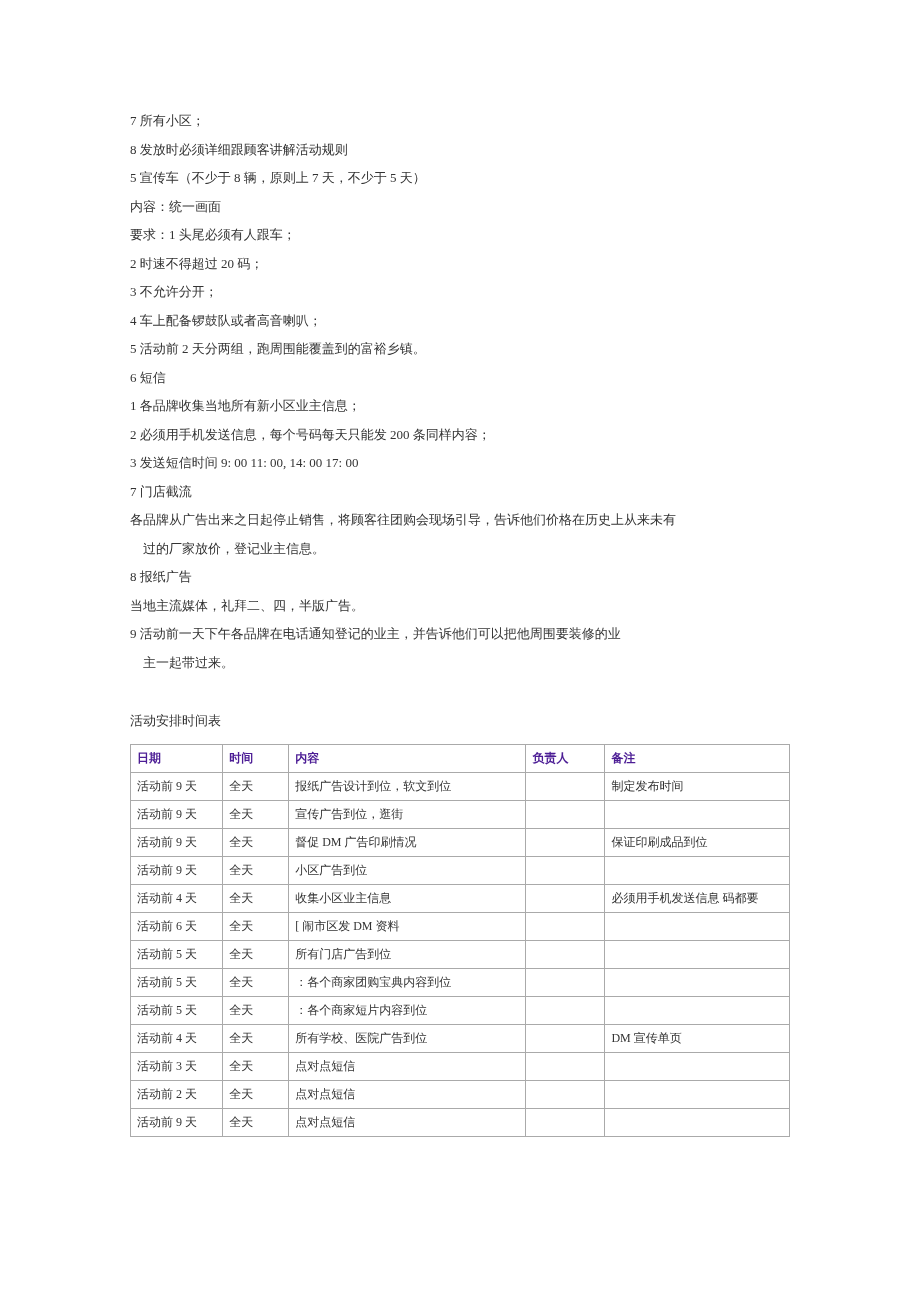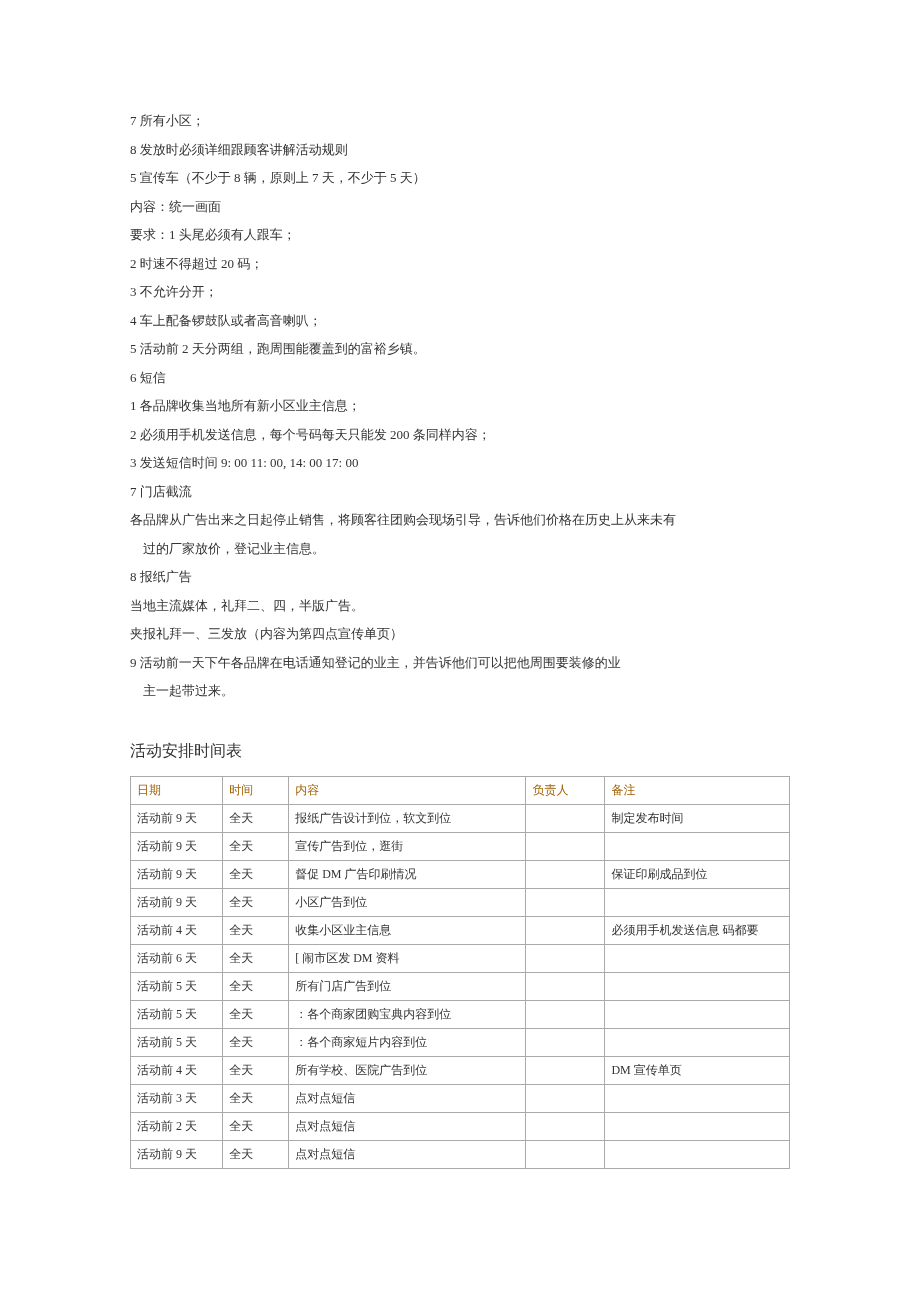--- a/index.html
+++ b/index.html
@@ -12,40 +12,41 @@
     width: 920px;
   }
   .page {
     padding: 110px 130px 60px 130px;
   }
   .line {
     margin: 1px 0 9px 0;
     line-height: 1.5;
   }
   .heading {
-    font-size: 16px;
+    font-size: 13px;
     margin: 40px 0 14px 0;
   }
   .indent {
     padding-left: 1em;
   }
   table {
     border-collapse: collapse;
     width: 100%;
     font-size: 12px;
   }
   th, td {
     border: 1px solid #aaa;
     padding: 5px 6px;
     text-align: left;
     vertical-align: top;
     font-weight: normal;
   }
   th {
-    color: #a16207;
+    color: #4c1d95;
+    font-weight: bold;
   }
   .col-date   { width: 14%; }
   .col-time   { width: 10%; }
   .col-content{ width: 36%; }
   .col-person { width: 12%; }
   .col-note   { width: 28%; }
 </style>
 </head>
 <body>
 
@@ -62,21 +63,20 @@
   <p class="line">5 活动前 2 天分两组，跑周围能覆盖到的富裕乡镇。</p>
   <p class="line">6 短信</p>
   <p class="line">1 各品牌收集当地所有新小区业主信息；</p>
   <p class="line">2 必须用手机发送信息，每个号码每天只能发 200 条同样内容；</p>
   <p class="line">3 发送短信时间 9: 00 11: 00, 14: 00 17: 00</p>
   <p class="line">7 门店截流</p>
   <p class="line">各品牌从广告出来之日起停止销售，将顾客往团购会现场引导，告诉他们价格在历史上从来未有</p>
   <p class="line indent"> 过的厂家放价，登记业主信息。</p>
   <p class="line">8 报纸广告</p>
   <p class="line">当地主流媒体，礼拜二、四，半版广告。</p>
-  <p class="line">夹报礼拜一、三发放（内容为第四点宣传单页）</p>
   <p class="line">9 活动前一天下午各品牌在电话通知登记的业主，并告诉他们可以把他周围要装修的业</p>
   <p class="line indent"> 主一起带过来。</p>
 
   <div class="heading">活动安排时间表</div>
 
   <table>
     <thead>
       <tr>
         <th class="col-date">日期</th>
         <th class="col-time">时间</th>

